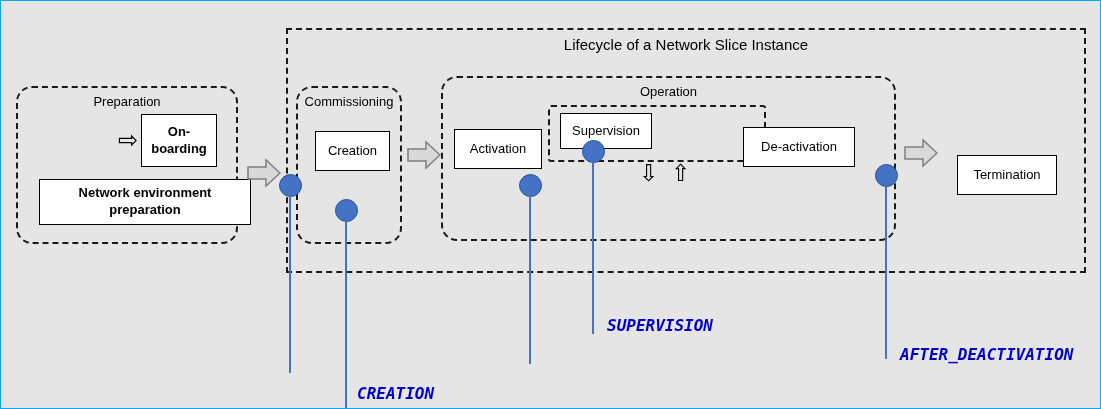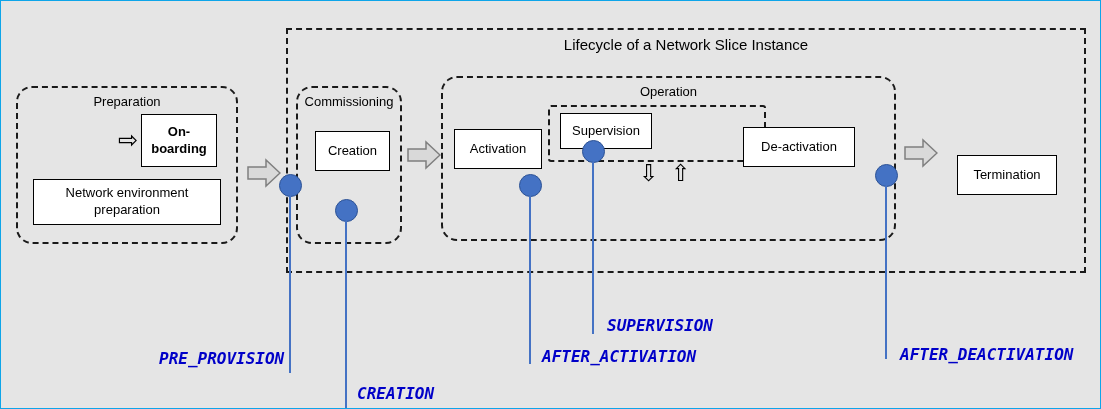--- a/index.html
+++ b/index.html
@@ -51,21 +51,21 @@
 
   <div class="outer-box">
     <div class="outer-title">Lifecycle of a Network Slice Instance</div>
   </div>
 
   <div class="phase-box" style="left:15px;top:85px;width:222px;height:158px;">
     <div class="phase-title">Preparation</div>
   </div>
   <div class="glyph" style="left:117px;top:127px;font-size:24px;">⇨</div>
   <div class="node" style="left:140px;top:113px;width:76px;height:53px;font-weight:bold;">On-boarding</div>
-  <div class="node" style="left:32px;top:178px;width:188px;height:46px;">Network environment preparation</div>
+  <div class="node" style="left:38px;top:178px;width:212px;height:46px;font-weight:bold;">Network environment preparation</div>
 
   <svg class="block-arrow" style="left:246px;top:157px;" width="34" height="30" viewBox="0 0 34 30">
     <polygon points="1,9 19,9 19,2 33,15 19,28 19,21 1,21" fill="#D9D9D9" stroke="#7F7F7F" stroke-width="1.5"></polygon>
   </svg>
 
   <div class="phase-box" style="left:295px;top:85px;width:106px;height:158px;">
     <div class="phase-title">Commissioning</div>
   </div>
   <div class="node" style="left:314px;top:130px;width:75px;height:40px;">Creation</div>
 
@@ -97,19 +97,17 @@
   <div class="marker" style="left:518px;top:173px;"></div>
   <div class="marker" style="left:581px;top:139px;"></div>
   <div class="marker" style="left:874px;top:163px;"></div>
 
   <div class="vline" style="left:288px;top:195px;height:177px;"></div>
   <div class="vline" style="left:344px;top:220px;height:189px;"></div>
   <div class="vline" style="left:528px;top:195px;height:168px;"></div>
   <div class="vline" style="left:591px;top:161px;height:172px;"></div>
   <div class="vline" style="left:884px;top:185px;height:173px;"></div>
 
-  <div class="blue-label" style="left:158px;top:348px;">PRE_PROVISION</div>
   <div class="blue-label" style="left:356px;top:383px;">CREATION</div>
-  <div class="blue-label" style="left:541px;top:346px;">AFTER_ACTIVATION</div>
   <div class="blue-label" style="left:606px;top:315px;">SUPERVISION</div>
   <div class="blue-label" style="left:899px;top:344px;">AFTER_DEACTIVATION</div>
 
 </div>
 
 </body></html>

